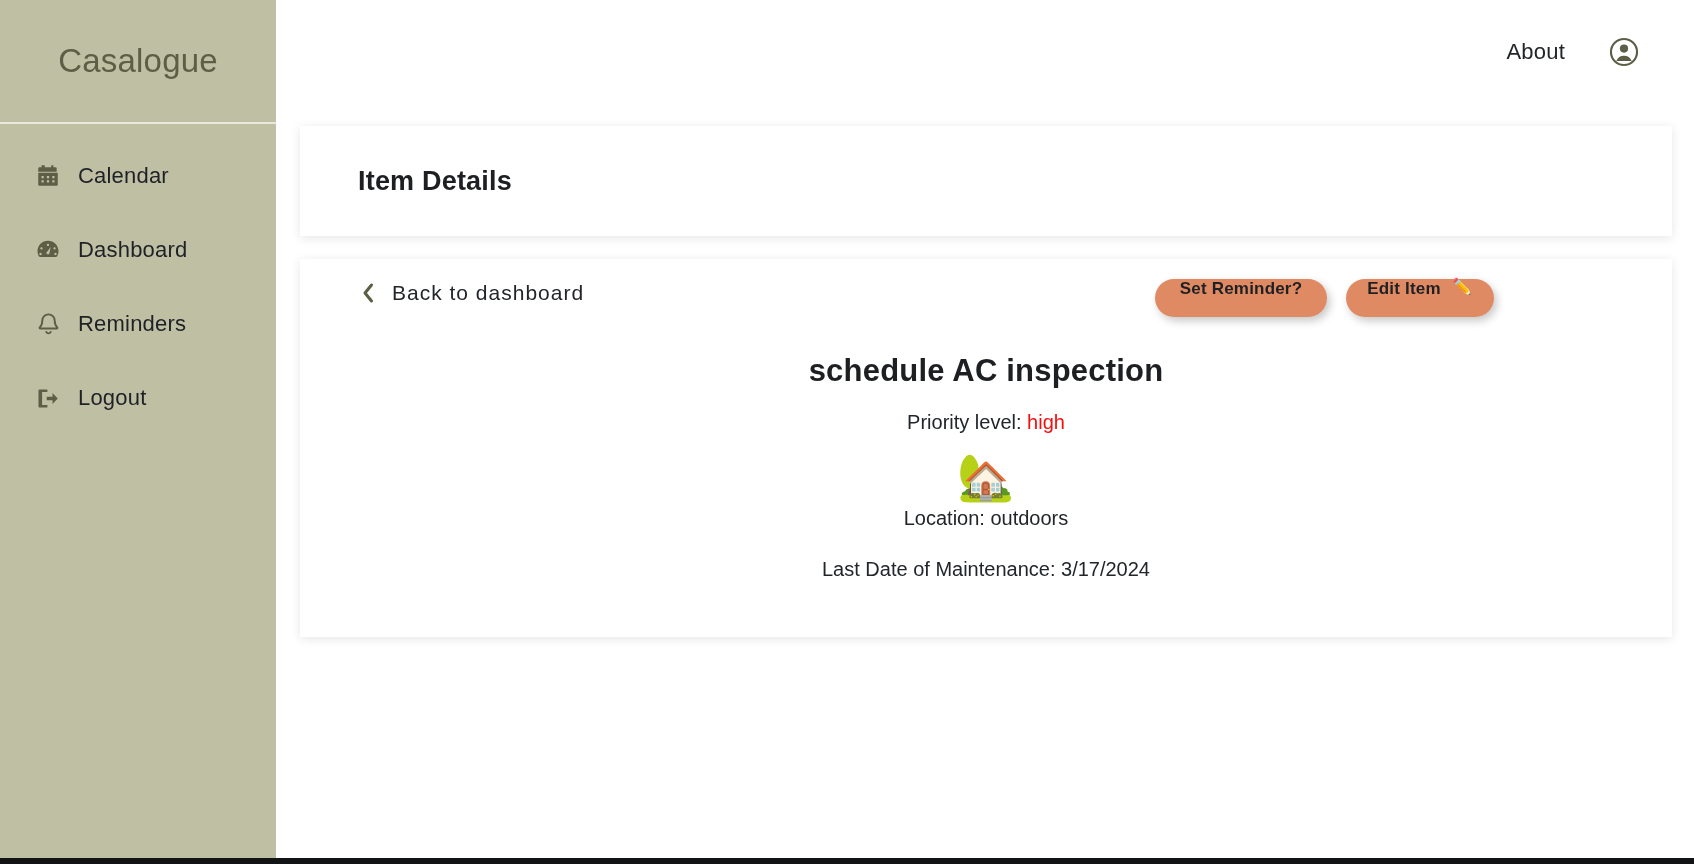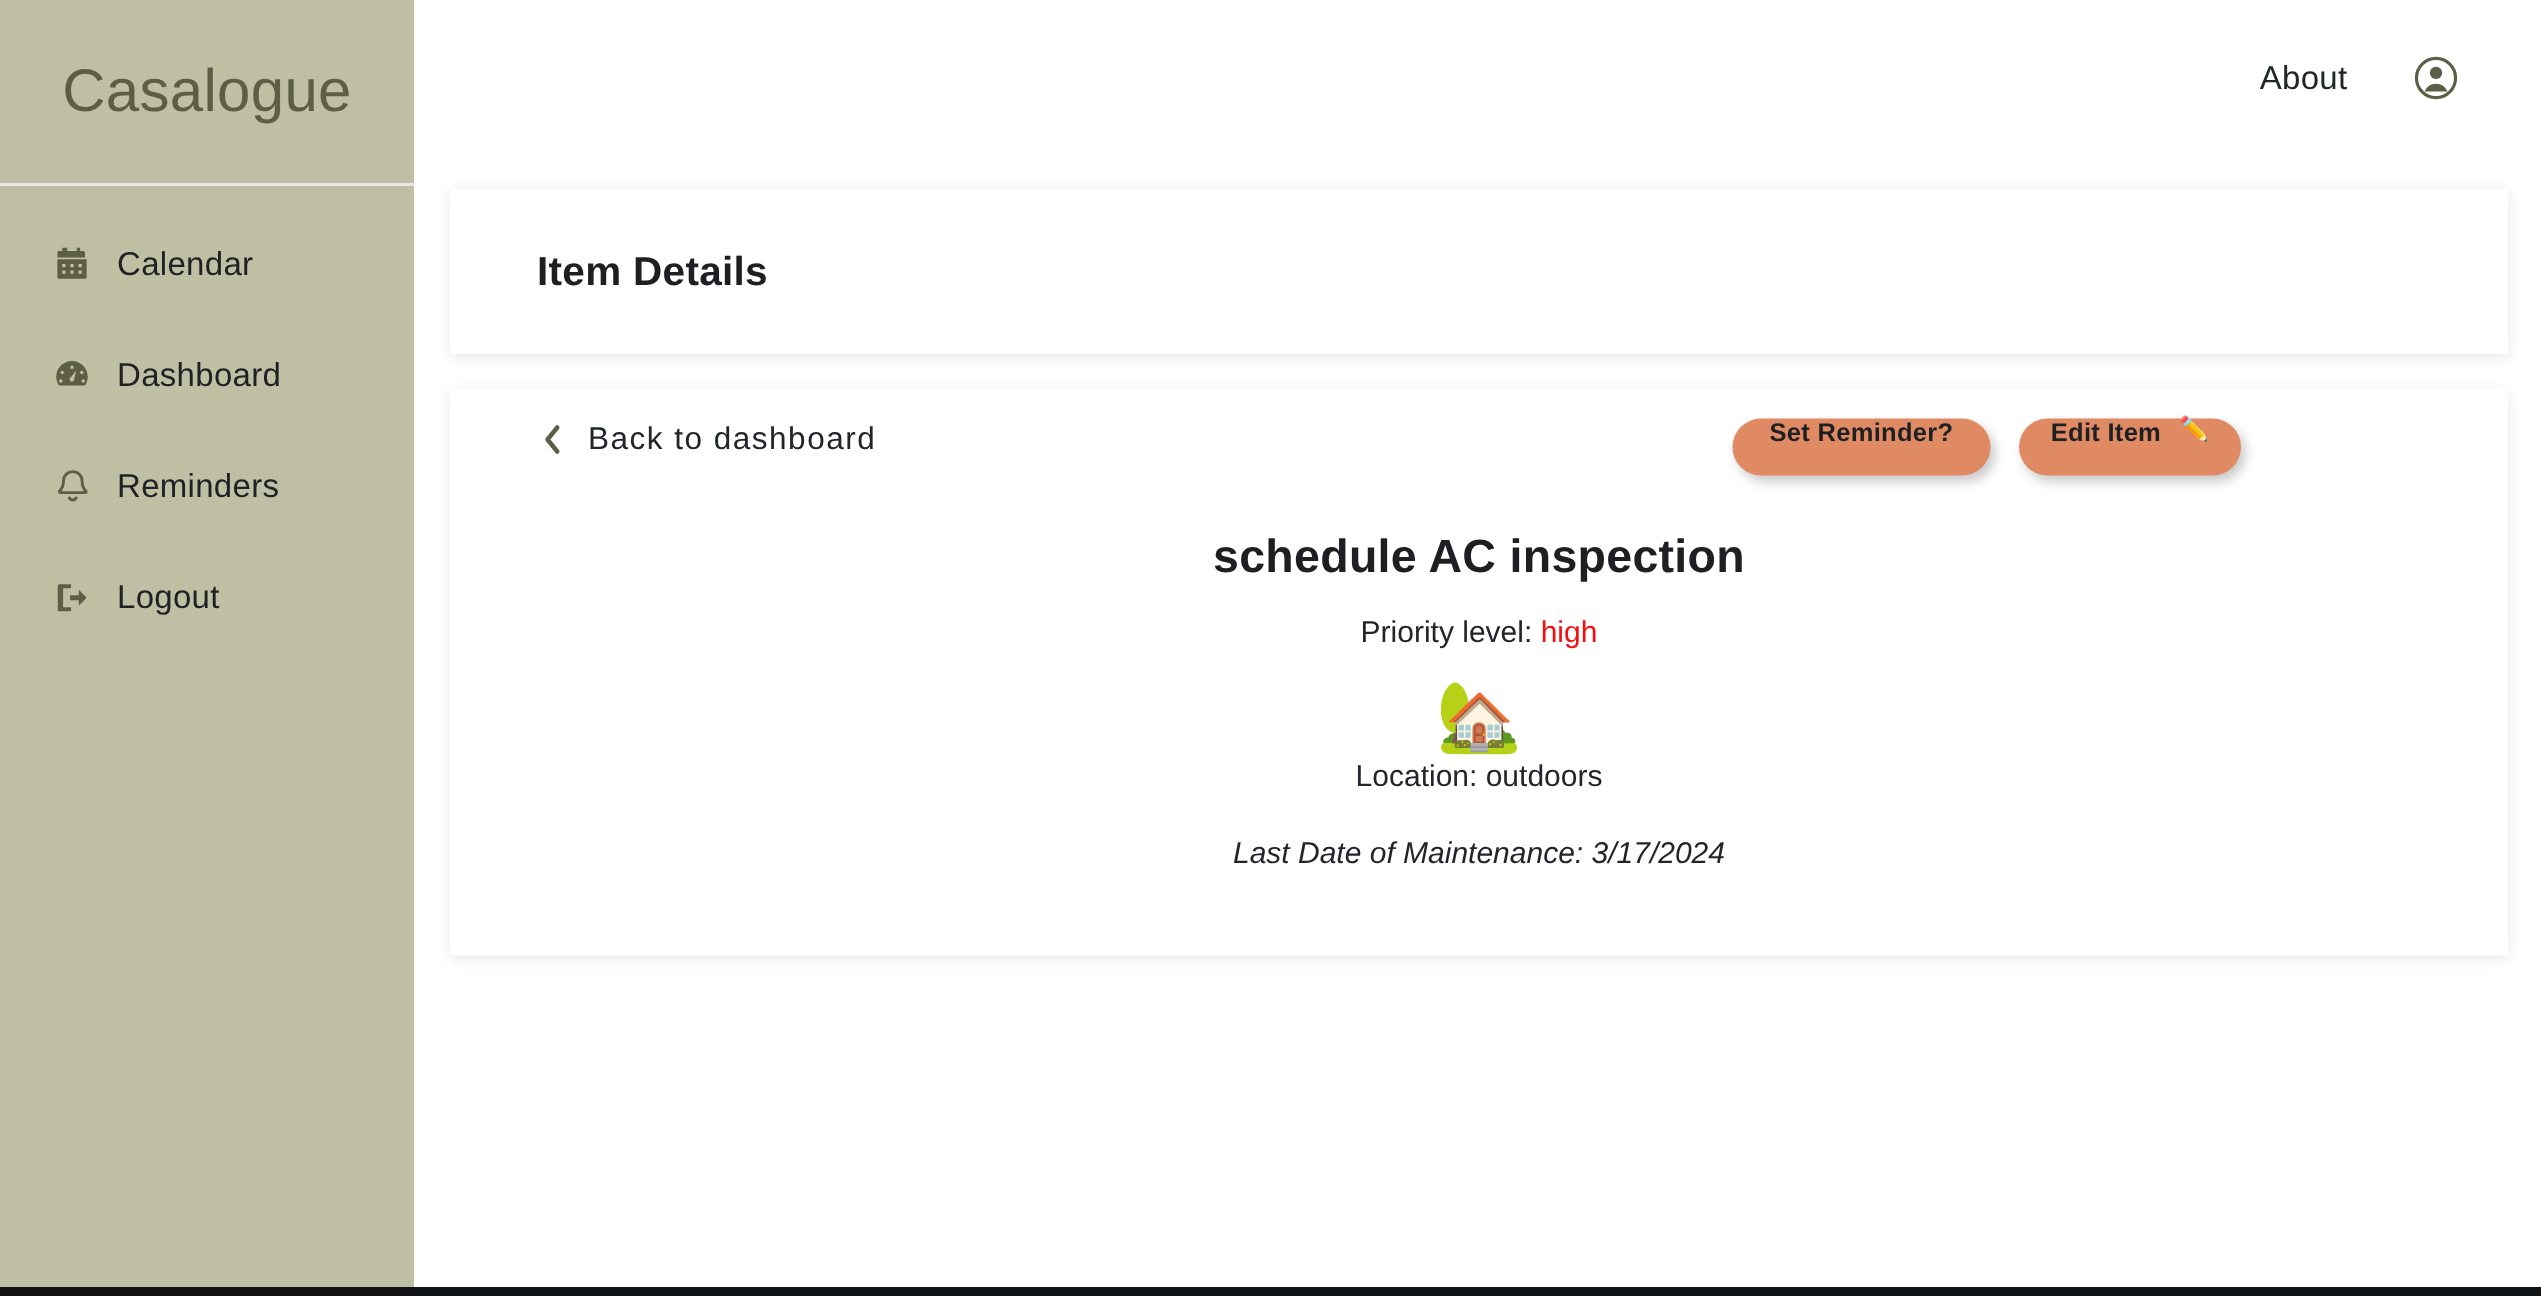--- a/index.html
+++ b/index.html
@@ -31,21 +31,21 @@
 
   #brand-block {
     height: 124px;
     display: flex;
     align-items: center;
     justify-content: center;
     border-bottom: 2px solid #e8e8de;
   }
 
   #brand-title {
-    font-size: 40px;
+    font-size: 33px;
     color: #5c5f45;
     letter-spacing: .2px;
     font-weight: 400;
   }
 
   #nav {
     padding-top: 28px;
   }
 
   .nav-item {
@@ -234,21 +234,20 @@
     font-size: 20px;
     color: #22262b;
     font-weight: 500;
   }
 
   #maintenance-row {
     margin-top: 28px;
     font-size: 20px;
     color: #22262b;
     font-weight: 500;
-    font-style: italic;
   }
 
   
   #bottom-strip {
     position: absolute;
     left: 0;
     bottom: 0;
     width: 1694px;
     height: 6px;
     background: #111315;

